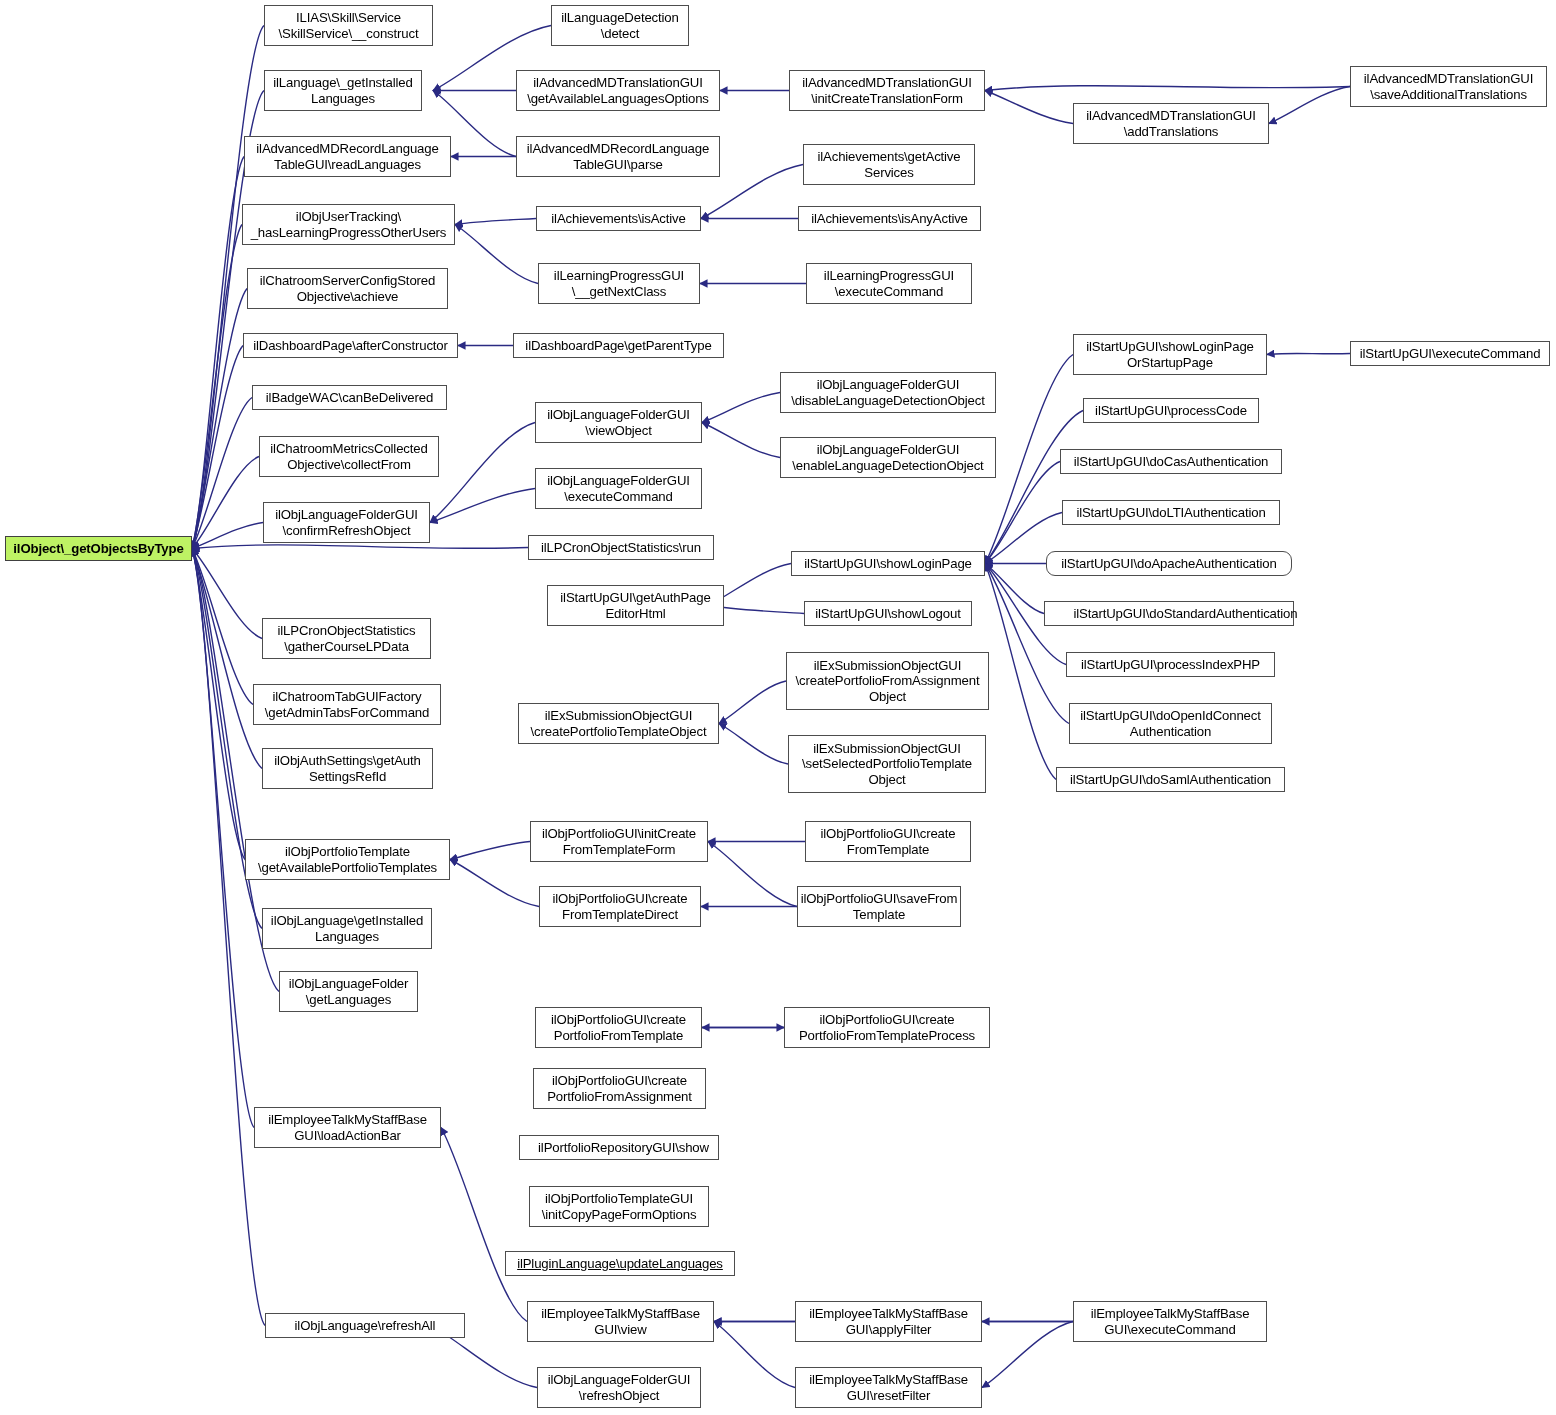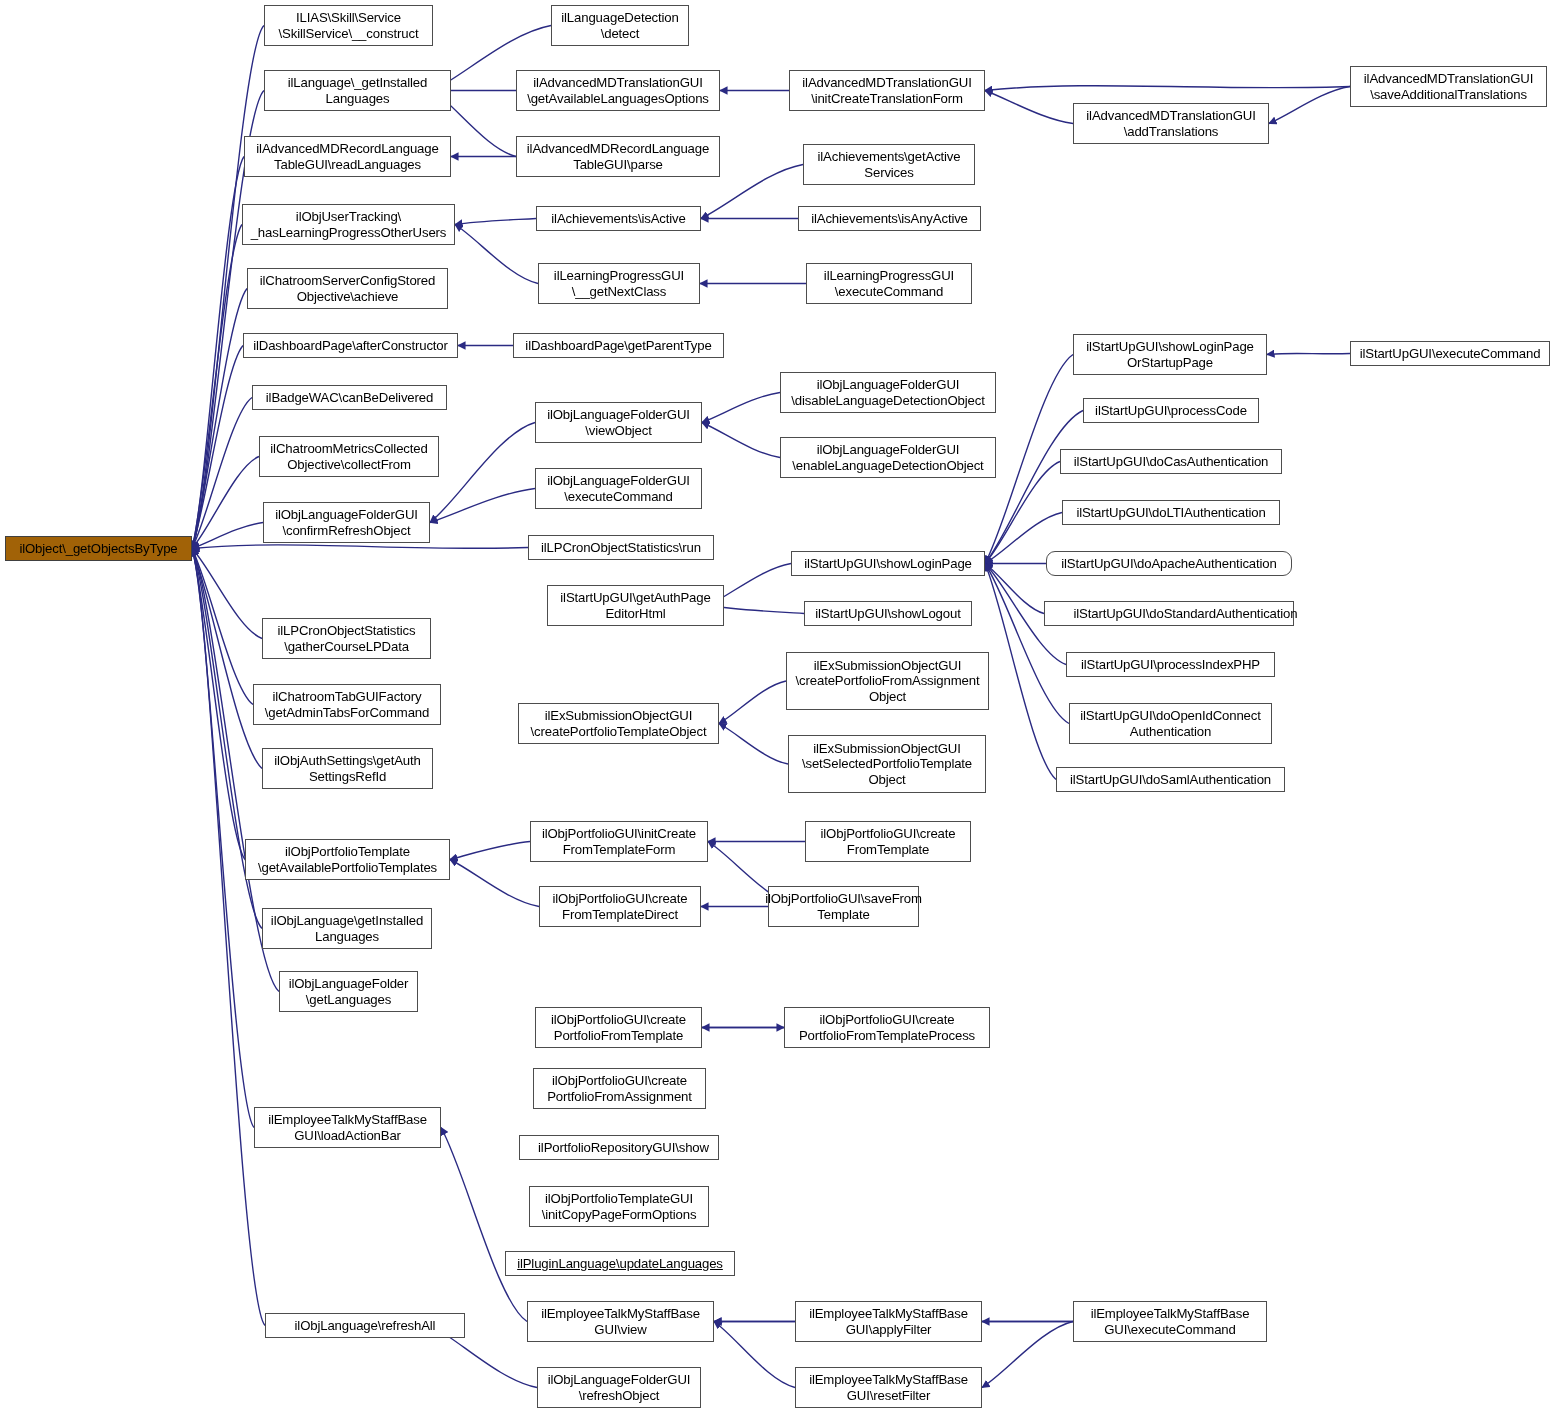--- a/index.html
+++ b/index.html
@@ -35,23 +35,23 @@
     text-align: center;
     display: flex;
     align-items: center;
     justify-content: center;
     white-space: pre-line;
     letter-spacing: -0.15px;
     padding: 0 3px;
     z-index: 2;
   }
   .node.root {
-    background: #a16207;
+    background: #bef264;
     border: 1px solid #404040;
-    font-weight: normal;
+    font-weight: bold;
   }
 </style>
 </head>
 <body>
 
 <div id="graph">
   <svg id="edges" viewBox="0 0 1556 1415">
       <defs>
         <marker id="arrow" viewBox="0 0 10 10" refX="9" refY="5" markerWidth="6" markerHeight="6" orient="auto-start-reverse">
           <path d="M 0 0 L 10 5 L 0 10 z" fill="#2a2a82"></path>
@@ -120,21 +120,21 @@
       <path d="M 1073 1321.5 C 1041.15 1321.5, 1007.48 1321.5, 982 1321.5" fill="none" stroke="#2a2a82" stroke-width="1.4" marker-end="url(#arrow)"></path>
       <path d="M 1073 1321.5 C 1041.15 1328.9075, 1007.48 1371.2035, 982 1387.5" fill="none" stroke="#2a2a82" stroke-width="1.4" marker-end="url(#arrow)"></path>
       <path d="M 527 1321.5 C 496.9 1301.995, 465.08 1170.411, 441 1127.5" fill="none" stroke="#2a2a82" stroke-width="1.4" marker-end="url(#arrow)"></path>
       <path d="M 537 1387.5 C 499.9 1380.285, 460.68 1341.373, 431 1325.5" fill="none" stroke="#2a2a82" stroke-width="1.4" marker-end="url(#arrow)"></path>
     </svg>
 <div class="node root" style="left: 5px; top: 536px; width: 187px; height: 25px;">ilObject\_getObjectsByType</div>
     <div class="node" style="left: 264px; top: 5px; width: 169px; height: 41px;">ILIAS\Skill\Service
 \SkillService\__construct</div>
     <div class="node" style="left: 551px; top: 5px; width: 138px; height: 41px;">ilLanguageDetection
 \detect</div>
-    <div class="node" style="left: 264px; top: 70px; width: 187px; height: 41px;">ilLanguage\_getInstalled
+    <div class="node" style="left: 264px; top: 70px; width: 158px; height: 41px;">ilLanguage\_getInstalled
 Languages</div>
     <div class="node" style="left: 516px; top: 70px; width: 204px; height: 41px;">ilAdvancedMDTranslationGUI
 \getAvailableLanguagesOptions</div>
     <div class="node" style="left: 789px; top: 70px; width: 196px; height: 41px;">ilAdvancedMDTranslationGUI
 \initCreateTranslationForm</div>
     <div class="node" style="left: 1350px; top: 66px; width: 197px; height: 41px;">ilAdvancedMDTranslationGUI
 \saveAdditionalTranslations</div>
     <div class="node" style="left: 1073px; top: 103px; width: 196px; height: 41px;">ilAdvancedMDTranslationGUI
 \addTranslations</div>
     <div class="node" style="left: 244px; top: 136px; width: 207px; height: 41px;">ilAdvancedMDRecordLanguage
@@ -200,21 +200,21 @@
     <div class="node" style="left: 262px; top: 748px; width: 171px; height: 41px;">ilObjAuthSettings\getAuth
 SettingsRefId</div>
     <div class="node" style="left: 245px; top: 839px; width: 205px; height: 41px;">ilObjPortfolioTemplate
 \getAvailablePortfolioTemplates</div>
     <div class="node" style="left: 530px; top: 821px; width: 178px; height: 41px;">ilObjPortfolioGUI\initCreate
 FromTemplateForm</div>
     <div class="node" style="left: 805px; top: 821px; width: 166px; height: 41px;">ilObjPortfolioGUI\create
 FromTemplate</div>
     <div class="node" style="left: 539px; top: 886px; width: 162px; height: 41px;">ilObjPortfolioGUI\create
 FromTemplateDirect</div>
-    <div class="node" style="left: 768px; top: 886px; width: 151px; height: 41px;">ilObjPortfolioGUI\saveFrom
+    <div class="node" style="left: 797px; top: 886px; width: 164px; height: 41px;">ilObjPortfolioGUI\saveFrom
 Template</div>
     <div class="node" style="left: 262px; top: 908px; width: 170px; height: 41px;">ilObjLanguage\getInstalled
 Languages</div>
     <div class="node" style="left: 279px; top: 971px; width: 139px; height: 41px;">ilObjLanguageFolder
 \getLanguages</div>
     <div class="node" style="left: 535px; top: 1007px; width: 167px; height: 41px;">ilObjPortfolioGUI\create
 PortfolioFromTemplate</div>
     <div class="node" style="left: 784px; top: 1007px; width: 206px; height: 41px;">ilObjPortfolioGUI\create
 PortfolioFromTemplateProcess</div>
     <div class="node" style="left: 533px; top: 1068px; width: 173px; height: 41px;">ilObjPortfolioGUI\create

